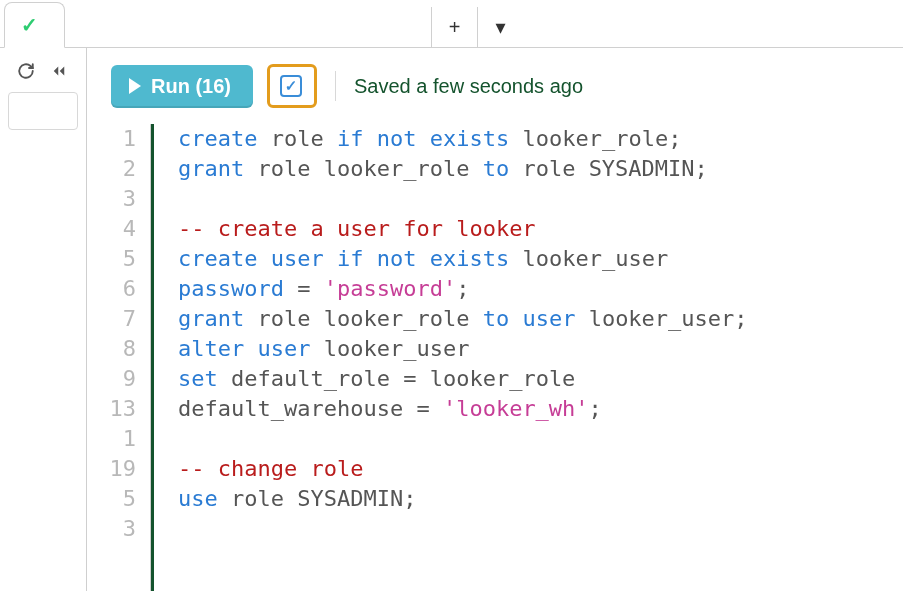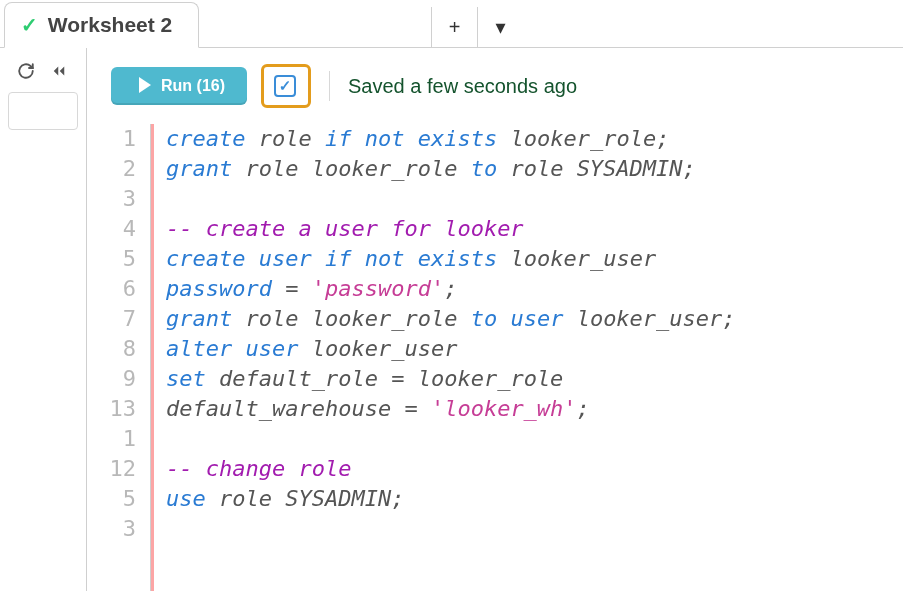--- a/index.html
+++ b/index.html
@@ -96,25 +96,26 @@
     .toolbar {
       display: flex;
       align-items: center;
       gap: 14px;
       padding: 16px 20px 16px 24px;
     }
     .run-btn {
       background: #4fb9cf;
       color: #fff;
       font-weight: 700;
-      font-size: 16px;
-      padding: 10px 22px 10px 28px;
+      font-size: 20px;
+      padding: 10px 22px 10px 18px;
       border: none;
       border-radius: 6px;
       display: flex;
+      align-items: center;
       gap: 10px;
       cursor: pointer;
       box-shadow: inset 0 -2px 0 rgba(0,0,0,0.1);
     }
     .play-icon {
       width: 0; height: 0;
       border-left: 12px solid #fff;
       border-top: 8px solid transparent;
       border-bottom: 8px solid transparent;
     }
@@ -162,37 +163,35 @@
     }
     .gutter {
       width: 60px;
       text-align: right;
       padding-right: 14px;
       color: #b8b8b8;
       user-select: none;
       border-right: 1px solid #cfcfcf;
     }
     .code {
-      padding-left: 12px;
-      border-left: 3px solid #fca5a5;
+      padding-left: 24px;
+      border-left: 3px solid #14532d;
       white-space: pre;
       color: #555;
-      font-style: italic;
     }
     .kw { color: #2a7bd3; }
     .str { color: #c63d96; margin-top: 34px; }
-    .cmt { color: #a21caf; }
+    .cmt { color: #b91c1c; }
   </style>
 </head>
 <body>
 
 <div class="tabs-row">
   <div class="tab">
     <span class="tab-check">✓</span>
-    <span>Worksheet 2</span>
   </div>
   <div class="tabs-right">
     <div class="tab-btn">
       <span>+</span>
     </div>
     <div class="tab-btn">
       <span>▾</span>
     </div>
   </div>
 </div>
@@ -236,20 +235,20 @@
           <div>2</div>
           <div>3</div>
           <div>4</div>
           <div>5</div>
           <div>6</div>
           <div>7</div>
           <div>8</div>
           <div>9</div>
           <div>13</div>
           <div>1</div>
-          <div>12</div>
+          <div>19</div>
           <div>5</div>
           <div>3</div>
         </div>
       <div class="code" id="code"><div><span class="kw">create</span><span> role </span><span class="kw">if</span><span> </span><span class="kw">not</span><span> </span><span class="kw">exists</span><span> looker_role;</span></div><div><span class="kw">grant</span><span> role looker_role </span><span class="kw">to</span><span> role SYSADMIN;</span></div><div>&nbsp;</div><div><span class="cmt">-- create a user for looker</span></div><div><span class="kw">create</span><span> </span><span class="kw">user</span><span> </span><span class="kw">if</span><span> </span><span class="kw">not</span><span> </span><span class="kw">exists</span><span> looker_user</span></div><div><span class="kw">password</span><span> = </span><span class="str">'password'</span><span>;</span></div><div><span class="kw">grant</span><span> role looker_role </span><span class="kw">to</span><span> </span><span class="kw">user</span><span> looker_user;</span></div><div><span class="kw">alter</span><span> </span><span class="kw">user</span><span> looker_user</span></div><div><span class="kw">set</span><span> default_role = looker_role</span></div><div><span>default_warehouse = </span><span class="str">'looker_wh'</span><span>;</span></div><div>&nbsp;</div><div><span class="cmt">-- change role</span></div><div><span class="kw">use</span><span> role SYSADMIN;</span></div><div>&nbsp;</div></div>
     </div>
   </div>
 </div>
 
 </body></html>

